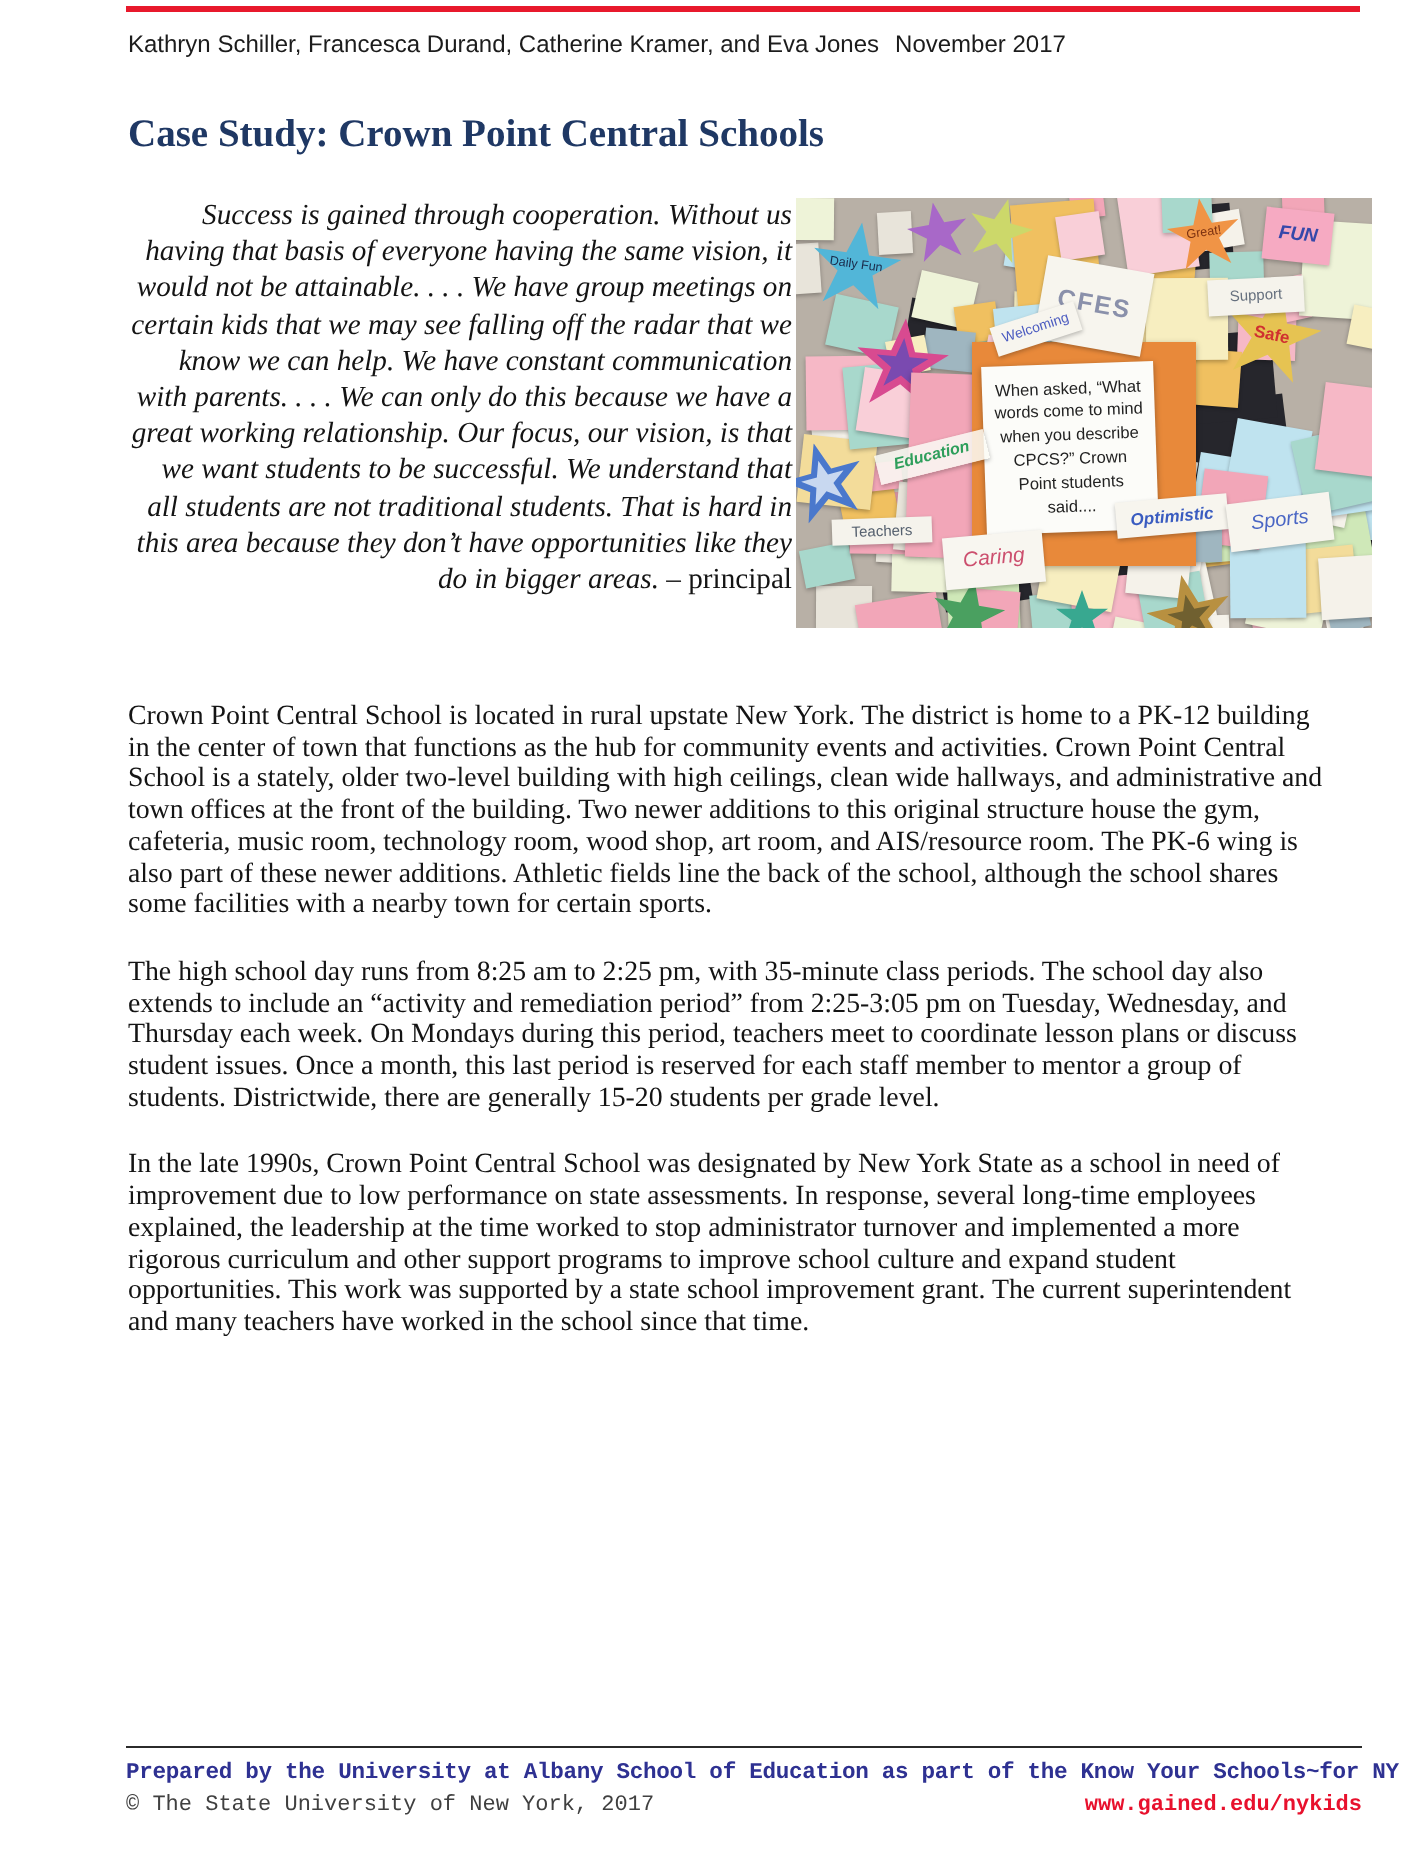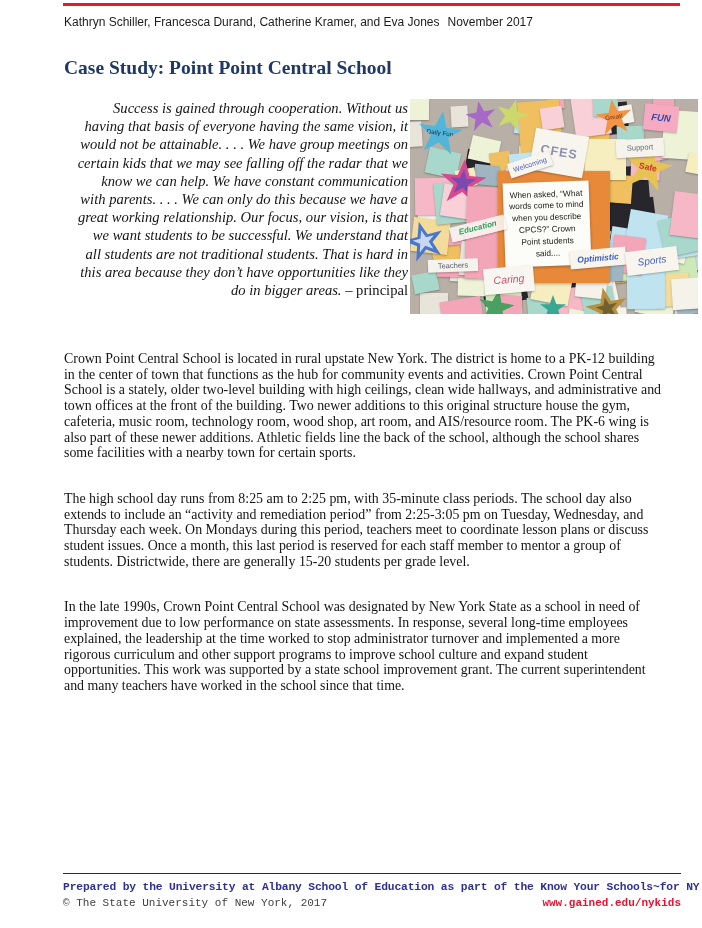--- a/index.html
+++ b/index.html
@@ -39,21 +39,20 @@
     color:#1f3864;
   }
 
   
   .quote-row{display:flex;align-items:flex-start;margin-top:19px;min-height:238px;}
   .quote{
     width:332px;flex:0 0 332px;
     font-size:14.6px;line-height:18.2px;
     text-align:right;
     color:#141414;
-    margin-left:12px;
   }
   .quote .q-text{font-style:italic;}
   .quote .q-attr{font-style:normal;}
 
   
   .photo{
     position:relative;
     width:288px;height:215px;
     margin-left:2px;
     background:#b8b0a6;
@@ -97,21 +96,21 @@
     font-family:"Liberation Sans", sans-serif;
     font-weight:bold;font-size:15.5px;line-height:19px;
     color:#1f3d7c;
   }
   .body-par{
     margin:14px 0 0 0;
     width:598px;
     font-size:13.9px;line-height:15.7px;
     text-align:left;
   }
-  .body-par + .body-par{margin-top:30px;}
+  .body-par + .body-par{margin-top:18px;}
 
   
   .footer{position:absolute;left:63px;bottom:18px;width:618px;font-family:Liberation Mono, monospace;}
   .footer-rule{width:618px;height:1.5px;background:#2b2b2b;margin-bottom:6px;}
   .footer-line1{
     font-weight:bold;font-size:11.3px;letter-spacing:-0.15px;
     color:#2e3192;line-height:14px;white-space:nowrap;
   }
   .footer-line2{display:flex;justify-content:space-between;margin-top:3px;font-size:11px;line-height:13px;gap:12px;}
   .footer-copyright{color:#404040;}
@@ -121,21 +120,21 @@
 <body>
 
 <div class="page">
   <div class="content">
 
     <div class="red-rule"></div>
     <div class="authors-line">
       <span>Kathryn Schiller, Francesca Durand, Catherine Kramer, and Eva Jones</span><span class="date">November 2017</span>
     </div>
 
-    <h1 class="case-title">Case Study: Point Point Central School</h1>
+    <h1 class="case-title">Case Study: Crown Point Central Schools</h1>
 
     <div class="quote-row">
       <div class="quote">
         <span class="q-text">Success is gained through cooperation. Without us having that basis of everyone having the same vision, it would not be attainable. . . . We have group meetings on certain kids that we may see falling off the radar that we know we can help. We have constant communication with parents. . . . We can only do this because we have a great working relationship. Our focus, our vision, is that we want students to be successful. We understand that all students are not traditional students. That is hard in this area because they don’t have opportunities like they do in bigger areas.</span>
         <span class="q-attr"> <span>– principal</span></span>
       </div>
 
       <div class="photo">
         <div>
             <div class="pnote" style="left: 140.7px; top: 184.1px; width: 49.3px; height: 39.4px; background: rgb(38, 38, 44); box-shadow: none; transform: rotate(4deg);"></div>

